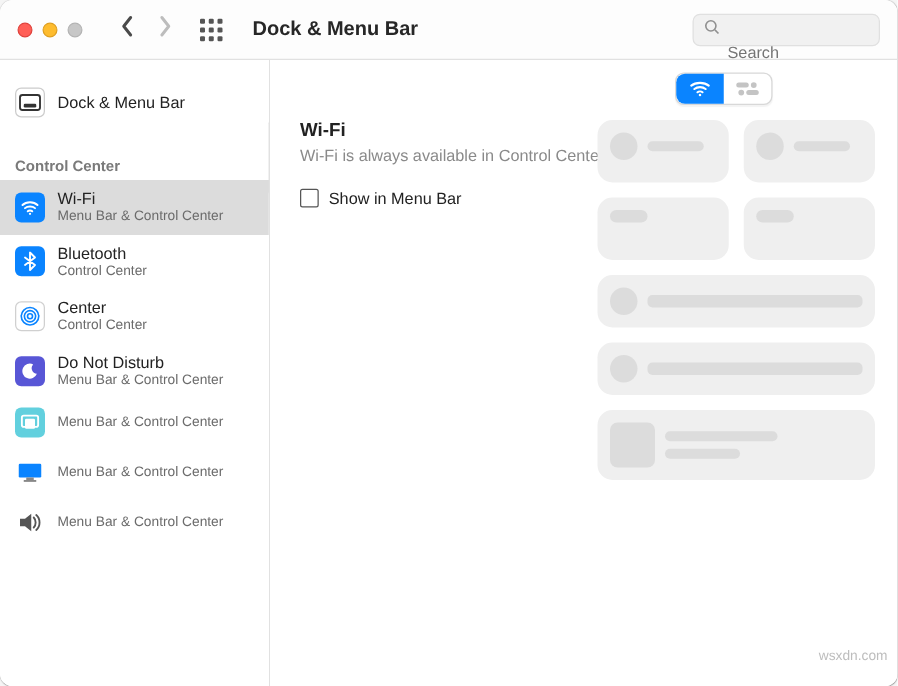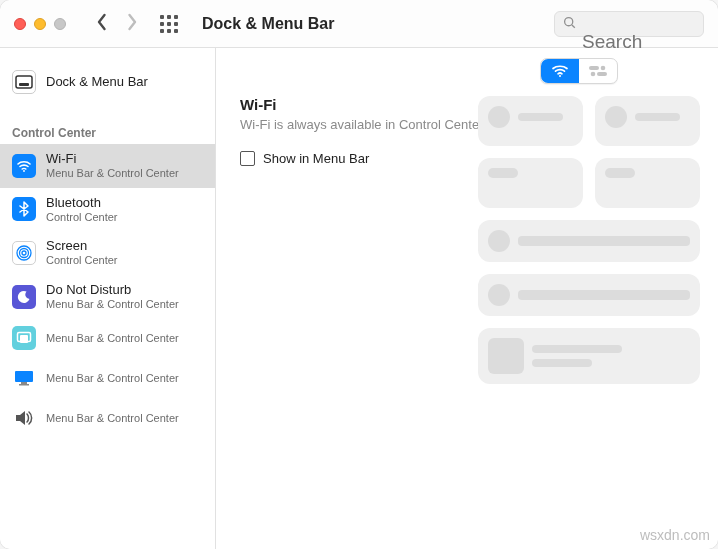--- a/index.html
+++ b/index.html
@@ -14,21 +14,21 @@
   .tl.yellow { background: #febc2e; border: 0.5px solid #dfa023; }
   .tl.green { background: #c7c7c7; border: 0.5px solid #b4b4b4; }
   .navarrows { display: flex; align-items: center; margin-left: 18px; gap: 14px; color: #5a5a5a; }
   .navarrows svg { width: 16px; height: 20px; }
   .grid-icon { margin-left: 10px; display: grid; grid-template-columns: repeat(3, 4px); grid-template-rows: repeat(3, 4px); gap: 3px; }
   .grid-icon span { width:4px; height:4px; background:#555; border-radius:1px; }
   .title { margin-left: 14px; font-size: 16px; font-weight: 600; color: #272727; }
   .spacer { flex: 1; }
   .search { display:flex; align-items:center; background:#f1f1f1; border:1px solid #e0e0e0; border-radius:6px; height:26px; padding:0 8px; width:150px; color:#888; }
   .search svg { width:13px; height:13px; }
-  .search input { border:none; background:transparent; outline:none; font-size:19px; margin-left:6px; width:100%; color:#333;margin-top:36px; }
+  .search input { border:none; background:transparent; outline:none; font-size:13px; margin-left:6px; width:100%; color:#333;margin-top:36px; }
 
   
   .body { flex:1; display:flex; min-height:0; }
 
   
   .sidebar { width: 216px; border-right:1px solid #e1e1e1; overflow-y:auto; padding-top:14px; background:#fff; }
   .side-item { display:flex; align-items:center; gap:10px; padding:8px 12px; cursor:default; }
   .side-item.selected { background:#dcdcdc; border-radius:0; }
   .side-item .icon { width:24px; height:24px; border-radius:5px; display:flex; align-items:center; justify-content:center; flex-shrink:0; }
   .side-item .labels { display:flex; flex-direction:column; line-height:1.15; }
@@ -57,21 +57,21 @@
   .pcard.sm { height:50px; }
   .pcard.md { height:50px; }
   .pcard.lg { height:60px; }
   .pcircle { width:22px; height:22px; background:#dcdcdc; border-radius:50%; display:inline-block; }
   .pline { height:8px; background:#dcdcdc; border-radius:4px; }
   .psquare { width:36px; height:36px; background:#dcdcdc; border-radius:6px; display:inline-block; }
   .pflexrow { display:flex; align-items:center; gap:8px; }
   .pcol { display:flex; flex-direction:column; gap:6px; flex:1; }
   .scroll-thumb { position:absolute; top:48px; left:215px; width:5px; height:60px; background:#c8c8c8; border-radius:3px; }
 
-  .watermark { position:absolute; right:8px; bottom:6px; font-size:14px; color:#bdbdbd;margin-top:20px; }
+  .watermark { position:absolute; right:8px; bottom:18px; font-size:11px; color:#bdbdbd;margin-top:20px; }
 </style>
 </head>
 <body>
 
 <div class="window">
 
   <div class="toolbar">
     <div class="traffic">
       <div class="tl red"></div>
       <div class="tl yellow"></div>
@@ -161,21 +161,21 @@
 
       <div class="side-item">
         <div class="icon" style="background:#fff;border:1px solid #d0d0d0;">
           <svg width="18" height="18" viewBox="0 0 18 18" fill="none" stroke="#0a84ff" stroke-width="1.3">
               <circle cx="9" cy="9" r="7"></circle>
               <circle cx="9" cy="9" r="4.5"></circle>
               <circle cx="9" cy="9" r="2"></circle>
             </svg>
         </div>
         <div class="labels">
-          <span class="label">Screen</span>
+          <span class="label">Center</span>
           <span class="sublabel">Control Center</span>
         </div>
       </div>
 
       <div class="side-item">
         <div class="icon" style="background:#5856d6;">
           <svg width="14" height="14" viewBox="0 0 14 14" fill="#fff">
               <path d="M9.5 1.5 A6 6 0 1 0 12.5 9 A4.5 4.5 0 0 1 9.5 1.5 Z"></path>
             </svg>
         </div>

